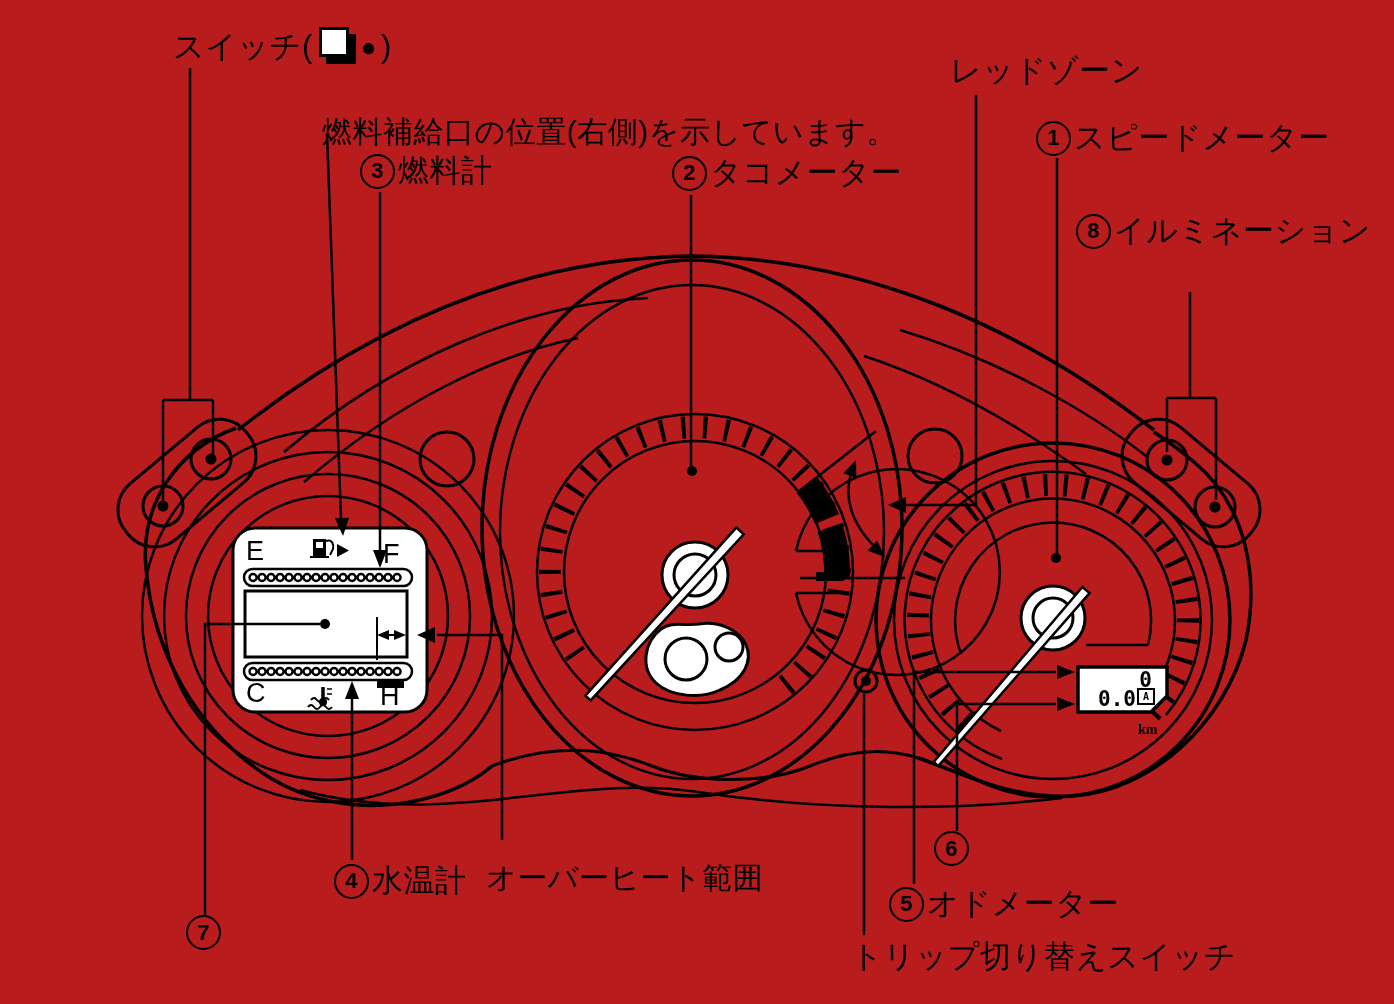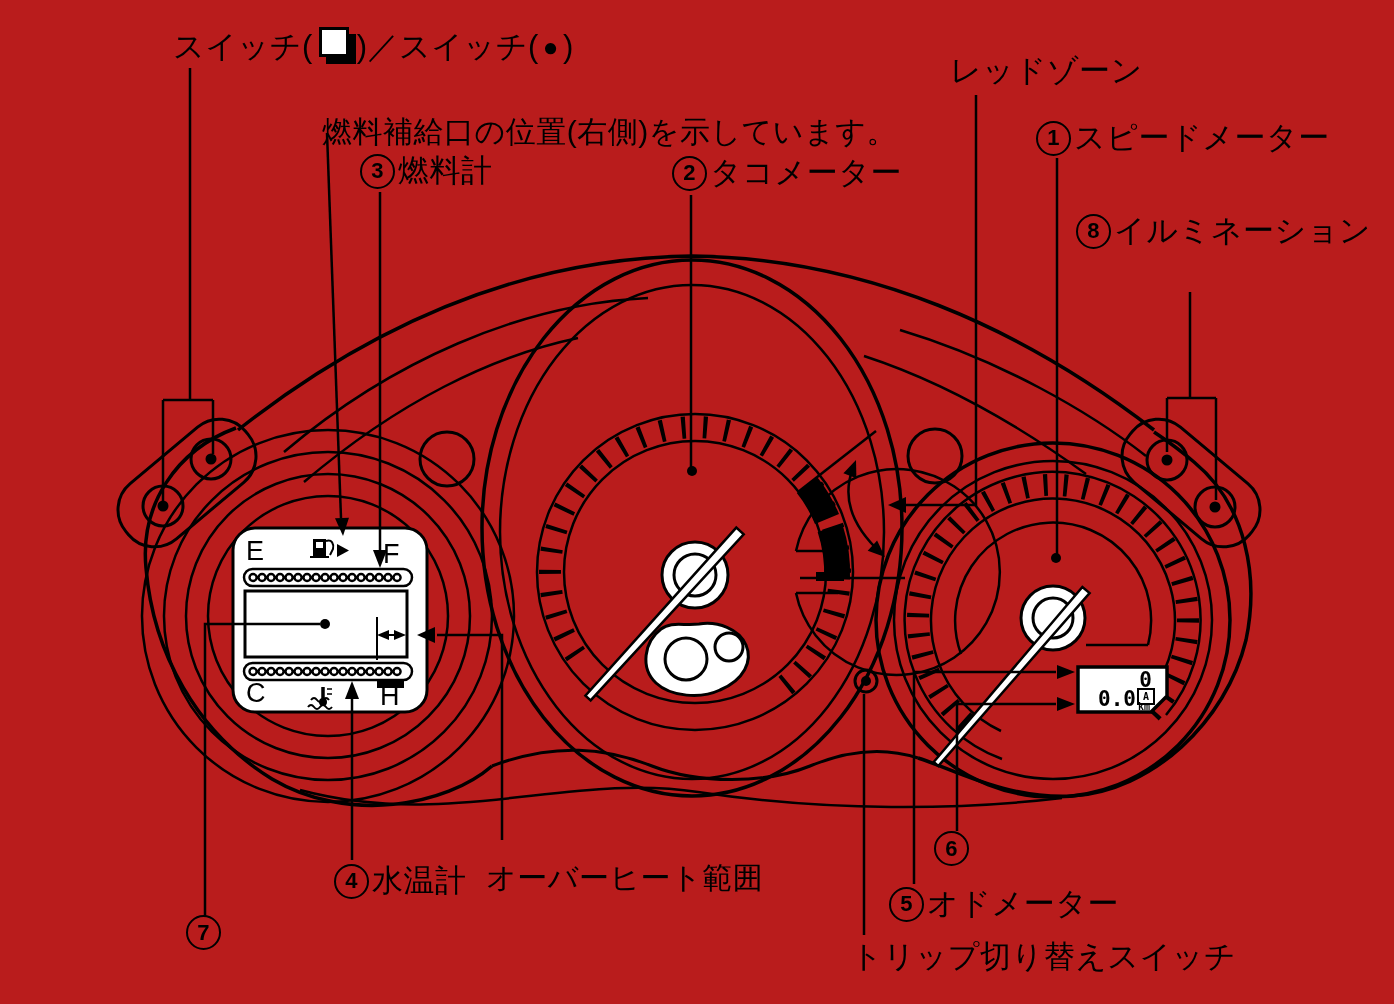--- a/index.html
+++ b/index.html
@@ -10,21 +10,21 @@
   .label.small{font-size:30px;margin-top:20px;}
   .num{display:inline-flex;align-items:center;justify-content:center;width:31px;height:31px;
        border:2.5px solid #000;border-radius:50%;font-size:22px;font-weight:bold;margin-right:3px;flex:0 0 auto;}
   .sq-icon{display:inline-block;width:24px;height:24px;border:3px solid #000;background:#fff;
            box-shadow:7px 7px 0 0 #000;margin:0 8px 10px 6px;}
   .dot-glyph{font-size:26px;margin:0 4px;}
   .gletter{position:absolute;font-size:27px;font-weight:400;}
   .lcd-txt{position:absolute;font-family:"DejaVu Sans Mono",monospace;font-weight:bold;font-size:21px;text-align:right;}
   .abox{position:absolute;width:14px;height:13px;border:2px solid #000;font-size:10px;font-weight:bold;
         line-height:13px;text-align:center;font-family:"DejaVu Sans Mono",monospace;}
-  .kmu{position:absolute;font-size:10px;font-weight:bold;font-family:Liberation Mono, monospace;}
+  .kmu{position:absolute;font-size:14px;font-weight:bold;font-family:Liberation Serif, serif;margin-top:20px;}
 </style>
 </head>
 <body>
 
 <div id="canvas">
 
 <svg id="diagram-svg" width="1394" height="1004" viewBox="0 0 1394 1004" fill="none" stroke="#000" stroke-width="2.5">
 
   <g>
     <path d="M 238,430 C 370,326 520,258 692,256 C 866,258 1022,328 1154,430" stroke-width="3.5"></path>
@@ -147,21 +147,20 @@
     <polygon points="1075,672 1057,665 1057,679" fill="#000" stroke="none"></polygon>
     <path d="M 957,831 V 704 H 1056"></path>
     <polygon points="1075,704 1057,697 1057,711" fill="#000" stroke="none"></polygon>
     <path d="M 864,935 V 694"></path>
   </g>
 </svg>
 
   <div class="label" style="left:173px;top:26px;">
     <span>スイッチ(</span>
       <span class="sq-icon"></span>
-      <span>)／スイッチ(</span>
       <span class="dot-glyph">●</span>
       <span>)</span>
   </div>
 
   <div class="label small" style="left:322px;top:92px;">
     <span>燃料補給口の位置(右側)を示しています。</span>
   </div>
 
   <div class="label" style="left:360px;top:150px;">
     <span class="num">3</span>

